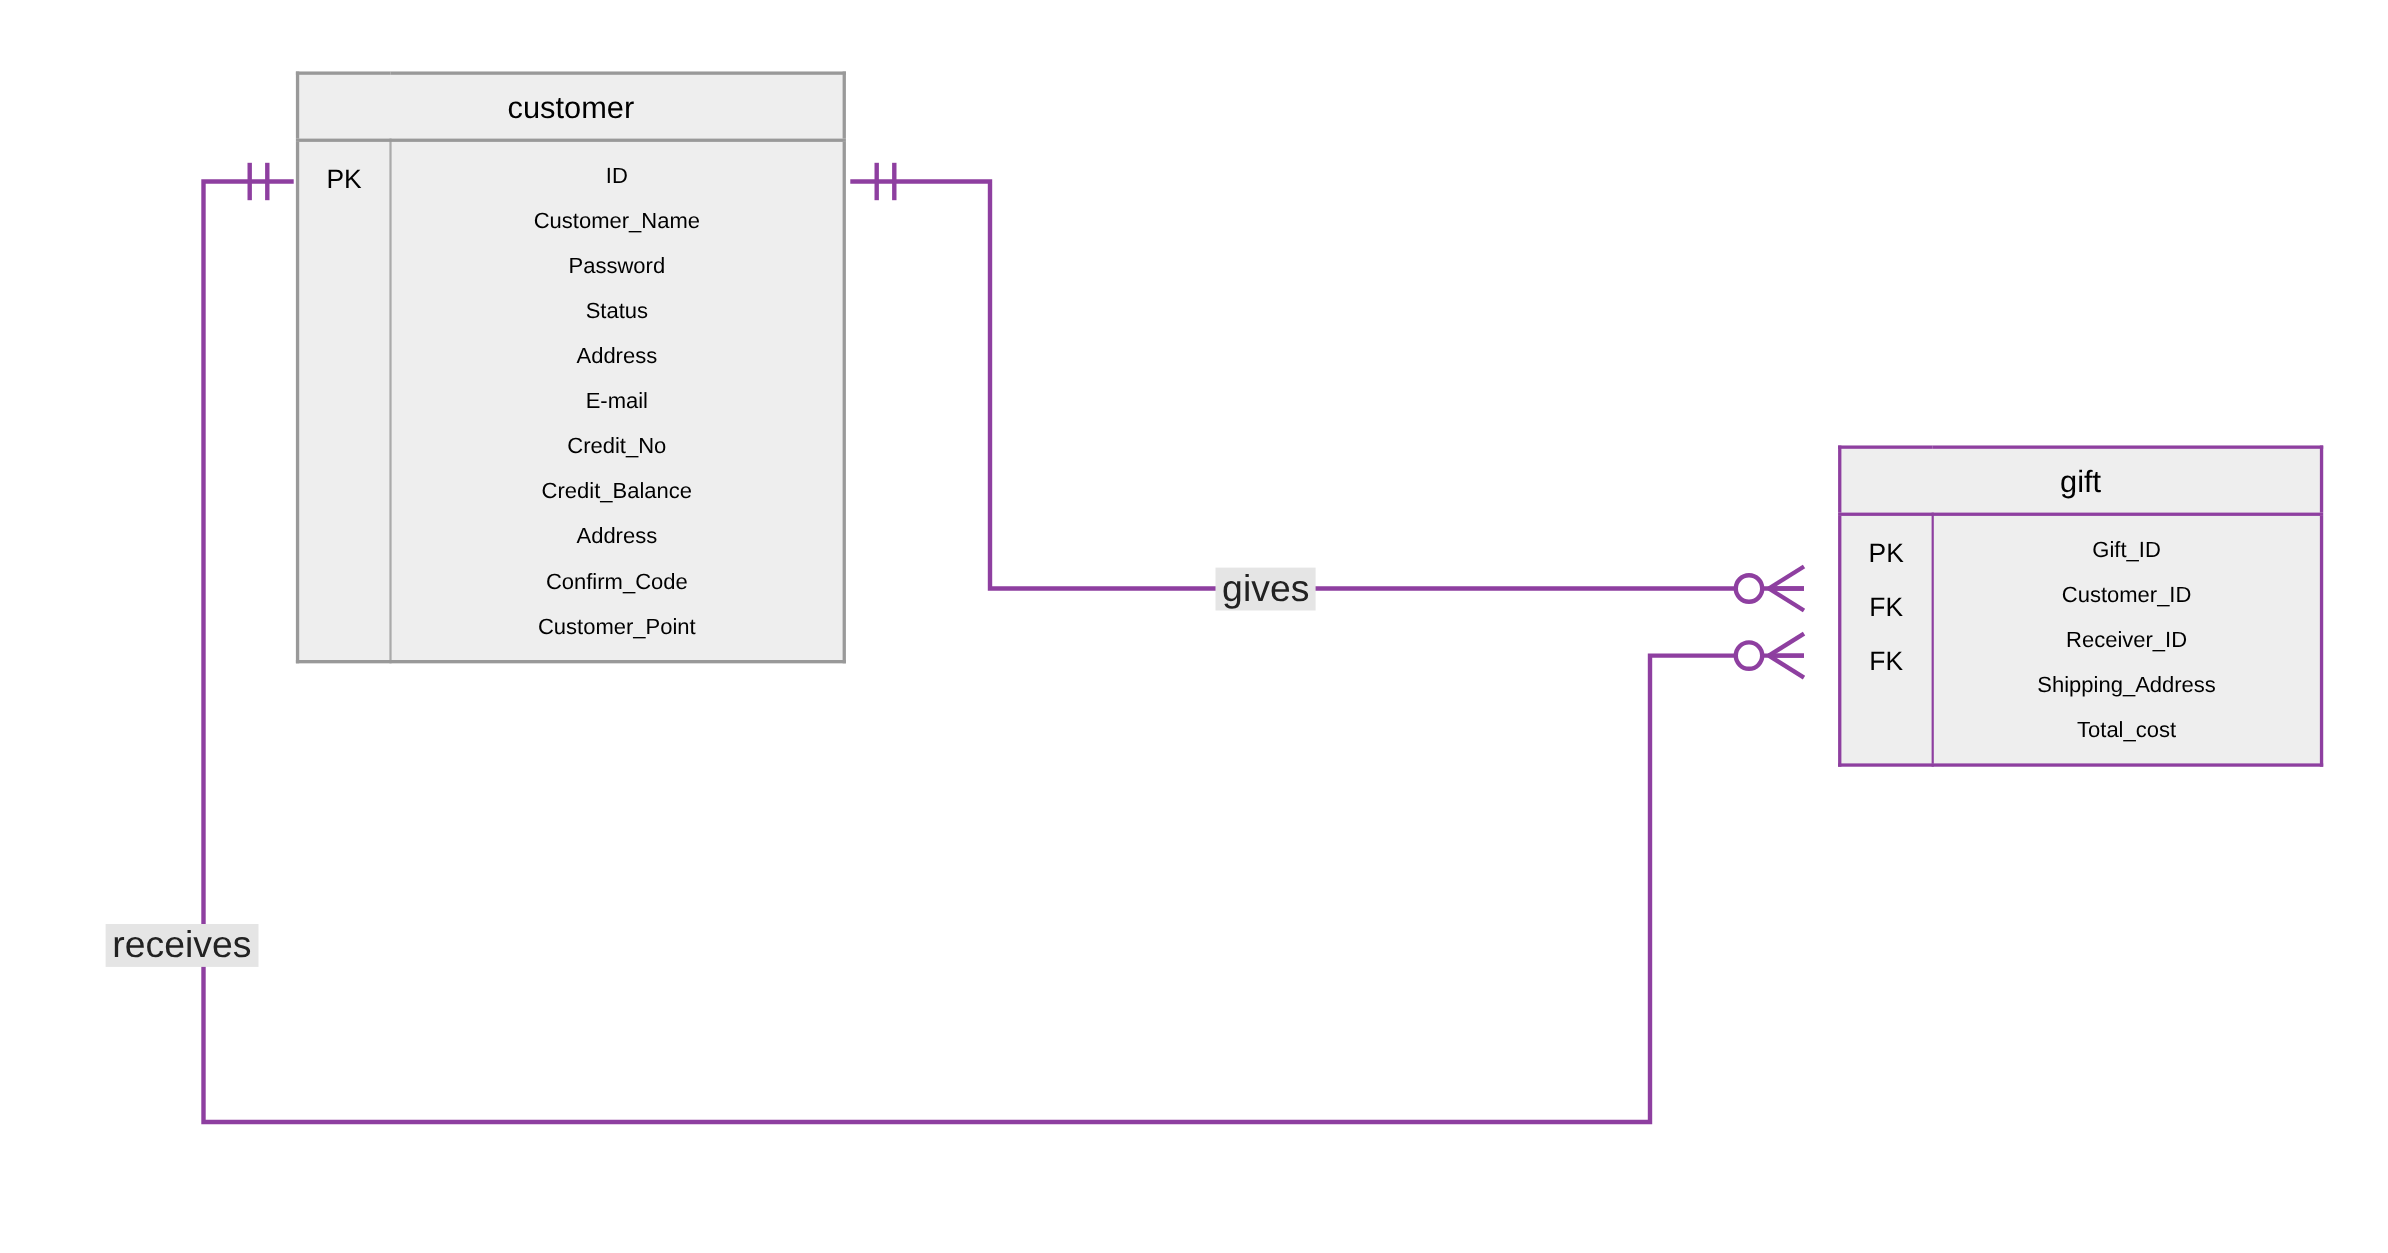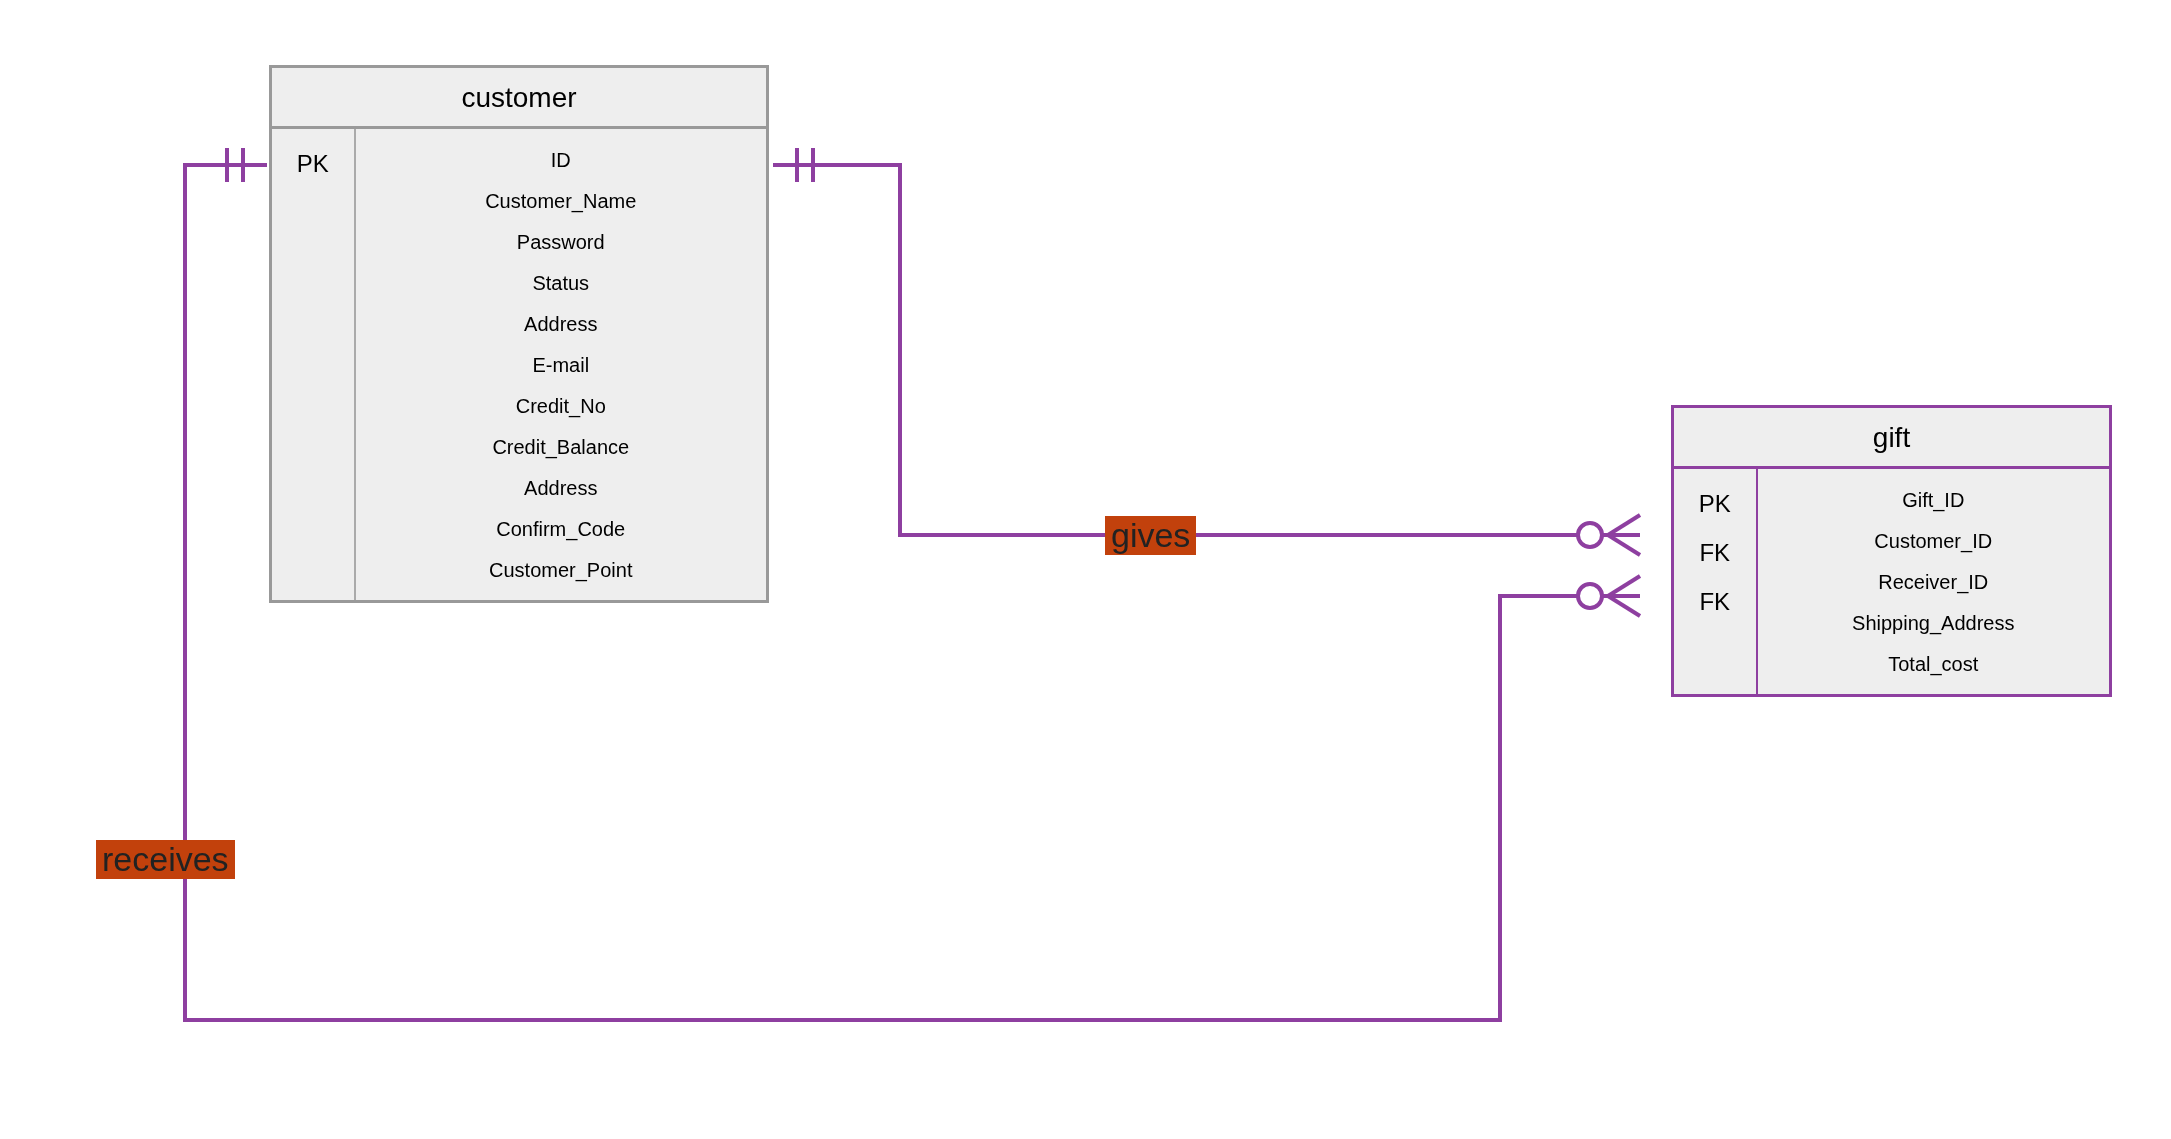--- a/index.html
+++ b/index.html
@@ -48,21 +48,21 @@
       border-right: 2px solid #aaa;
     }
     .entity-gift .key-col { border-right: 2px solid #8e3fa0; }
     .attr-list { line-height: 1.0; }
     .attr-list div { padding: 11px 0 10px; font-size: 20px; }
     .key-list div { padding: 11px 0 10px; font-size: 24px; }
     .rel-label {
       position: absolute;
       font-size: 34px;
       color: #222;
-      background: #c2410c;
+      background: #e5e5e5;
       padding: 0 6px;
     }
     svg.conn {
       position: absolute;
       left: 0; top: 0;
       width: 2171px;
       height: 1139px;
       pointer-events: none;
     }
     .purple { stroke: #8e3fa0; stroke-width: 4; fill: none; }

